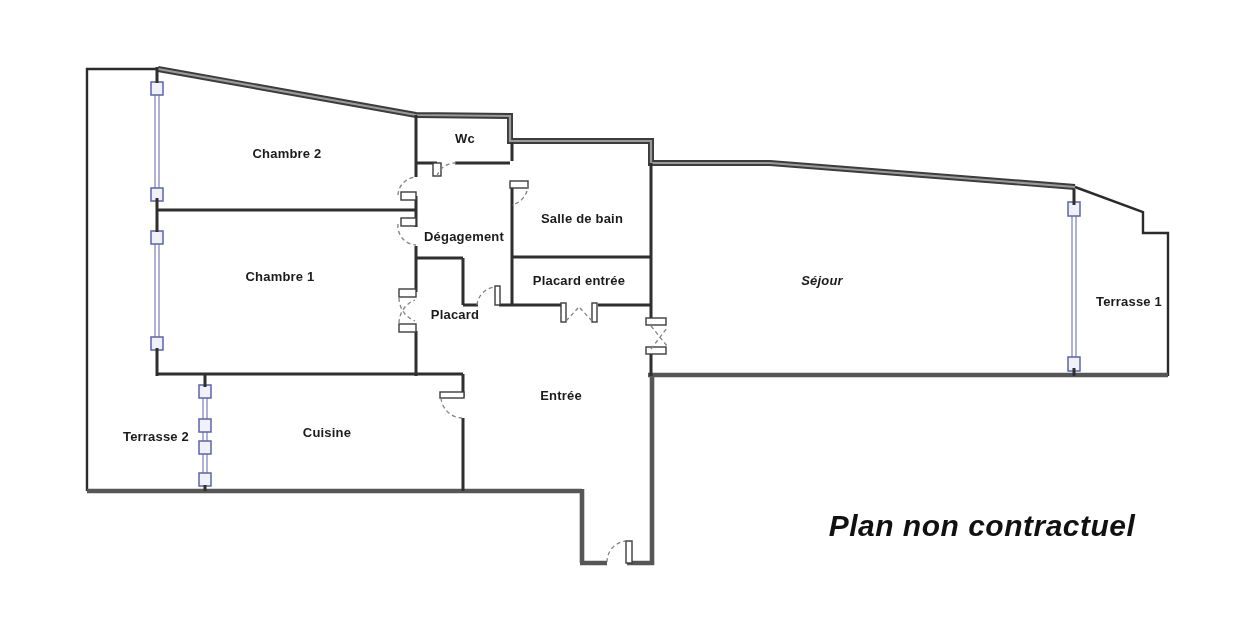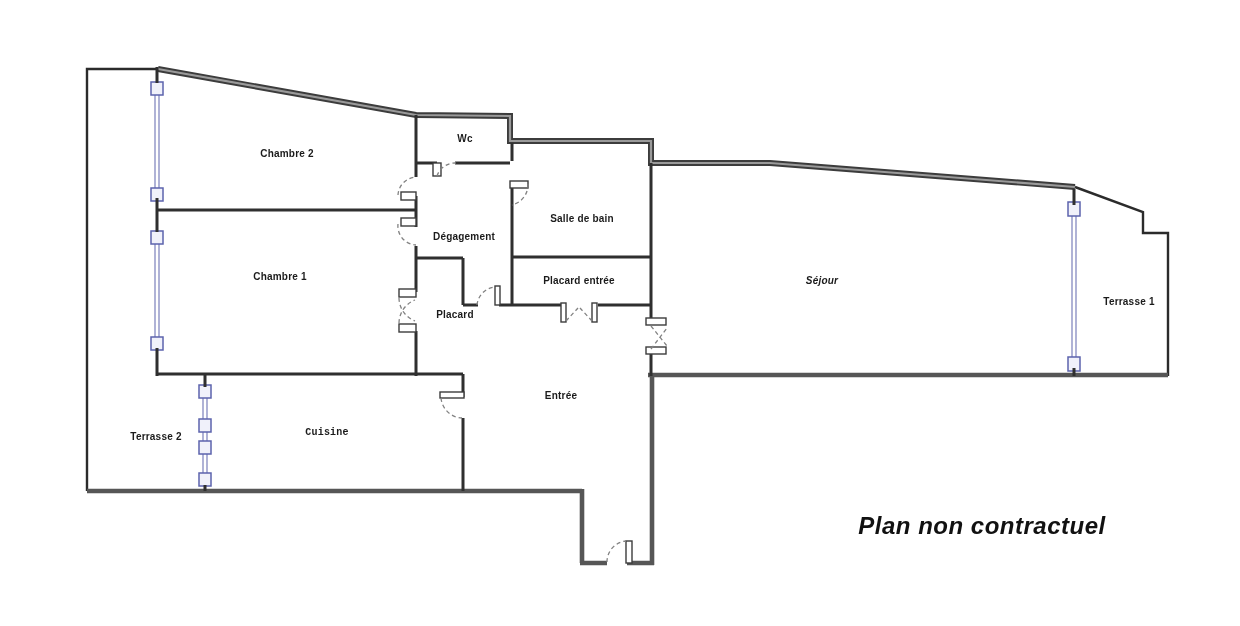--- a/index.html
+++ b/index.html
@@ -17,38 +17,38 @@
   .w-core{stroke:#9a9a9a;stroke-width:2.2;fill:none;stroke-linejoin:miter;}
   .w-thin{stroke:#2b2b2b;stroke-width:2.4;fill:none;stroke-linejoin:miter;}
   .w-bottom{stroke:var(--wall_light);stroke-width:4.6;fill:none;stroke-linejoin:miter;}
   .w-int{stroke:#2f2f2f;stroke-width:3;fill:none;}
   .win-line{stroke:var(--window);stroke-width:1.2;fill:none;}
   .win-sq{fill:var(--window_fill);stroke:var(--window_border);stroke-width:1.5;}
   .jamb{fill:#ffffff;stroke:#3c3c3c;stroke-width:1.4;}
   .arc{stroke:#828282;stroke-width:1.3;fill:none;stroke-dasharray:4 3;}
   .room-label{
     position:absolute;transform:translate(-50%,-50%);
-    color:var(--text);font-size:10px;font-weight:bold;white-space:nowrap;
+    color:var(--text);font-size:13px;font-weight:bold;white-space:nowrap;
     letter-spacing:.2px;
   }
   .lbl-chambre-2{left:287px;top:153px;}
   .lbl-wc{left:465px;top:138px;}
   .lbl-degagement{left:464px;top:212px;margin-top:24px;}
   .lbl-salle-de-bain{left:582px;top:218px;}
   .lbl-chambre-1{left:280px;top:276px;}
   .lbl-placard-entree{left:579px;top:280px;}
   .lbl-sejour{left:822px;top:280px;font-style:italic;}
   .lbl-terrasse-1{left:1129px;top:301px;}
   .lbl-placard{left:455px;top:314px;}
   .lbl-entree{left:561px;top:395px;}
   .lbl-terrasse-2{left:156px;top:436px;}
-  .lbl-cuisine{left:327px;top:432px;font-family:Liberation Mono, monospace;}
+  .lbl-cuisine{left:327px;top:432px;}
   .disclaimer{
     position:absolute;left:982px;top:526px;transform:translate(-50%,-50%);
-    color:#111;font-size:24px;font-weight:bold;font-style:italic;white-space:nowrap;
+    color:#111;font-size:30px;font-weight:bold;font-style:italic;white-space:nowrap;
     letter-spacing:.5px;
   }
 </style>
 </head>
 <body>
 
 <div class="plan-canvas">
 
   <svg width="1240" height="626" viewBox="0 0 1240 626">
 

